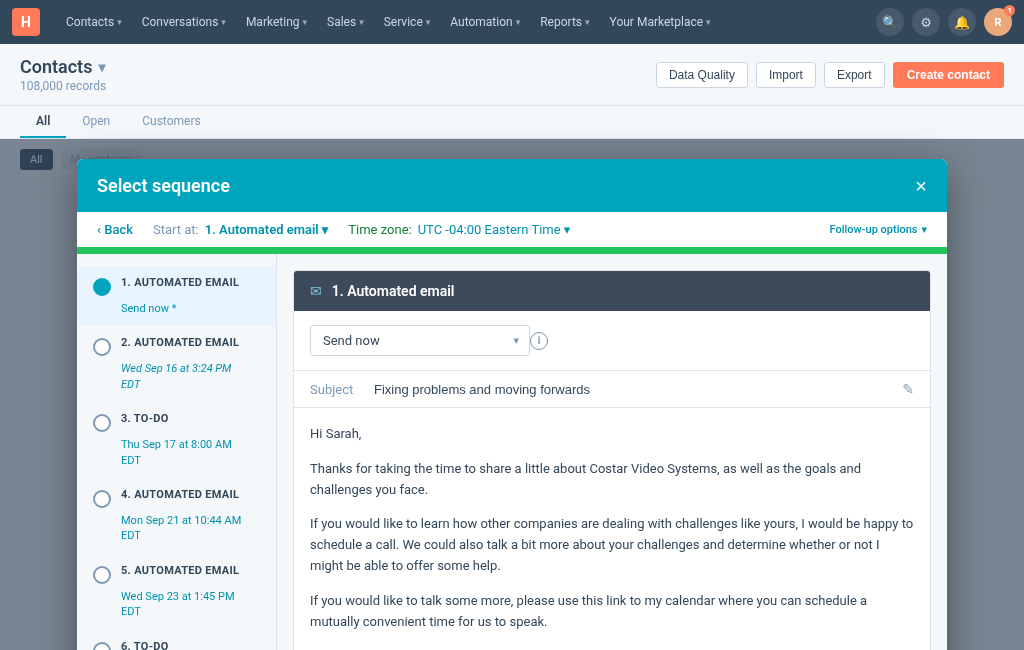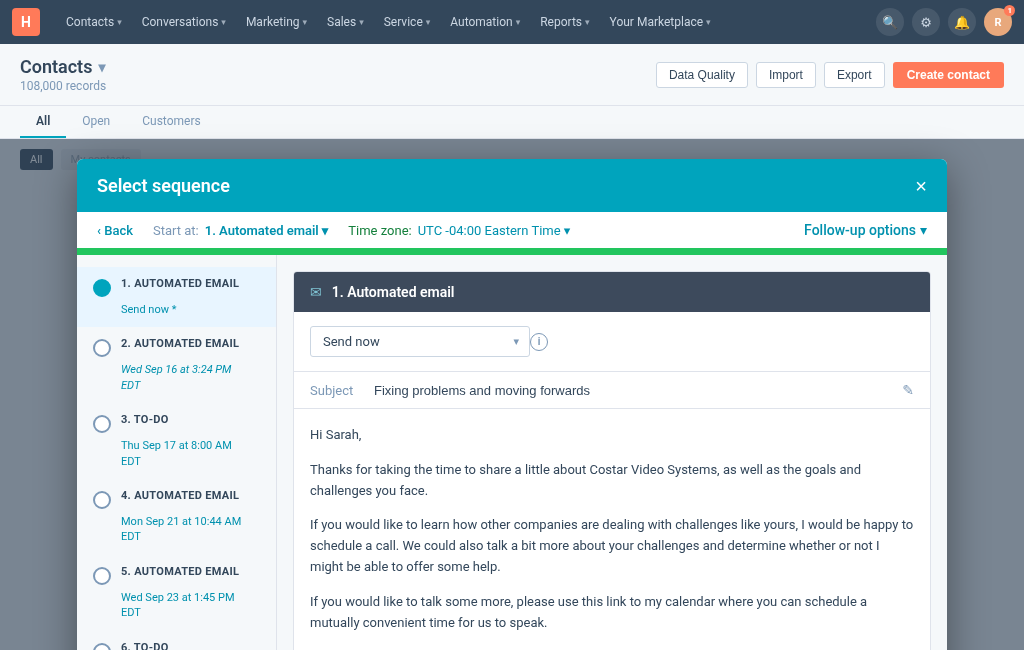--- a/index.html
+++ b/index.html
@@ -264,21 +264,21 @@
       color: #0091ae;
       cursor: pointer;
       display: flex;
       align-items: center;
       gap: 3px;
     }
     .modal-followup {
       margin-left: auto;
       color: #0091ae;
       cursor: pointer;
-      font-size: 14px;
+      font-size: 11px;
       display: flex;
       align-items: center;
       gap: 4px;
       font-weight: 500;
     }
 
     
     .modal-body {
       display: flex;
       flex: 1;

